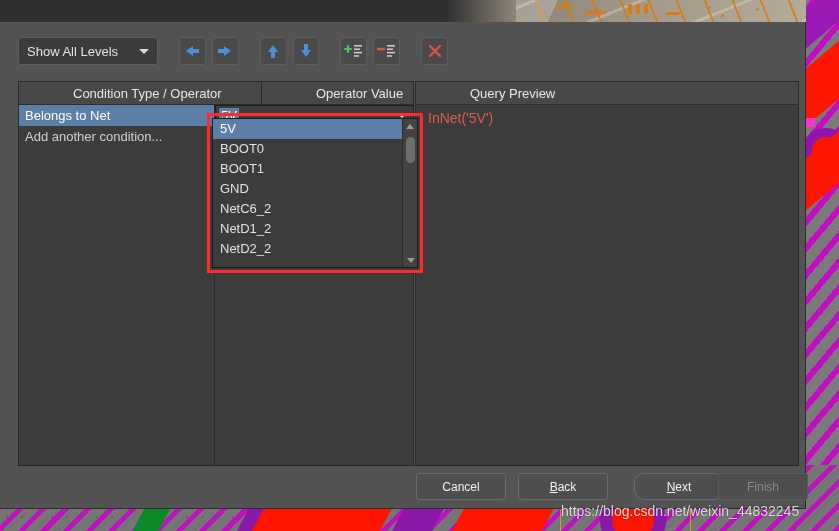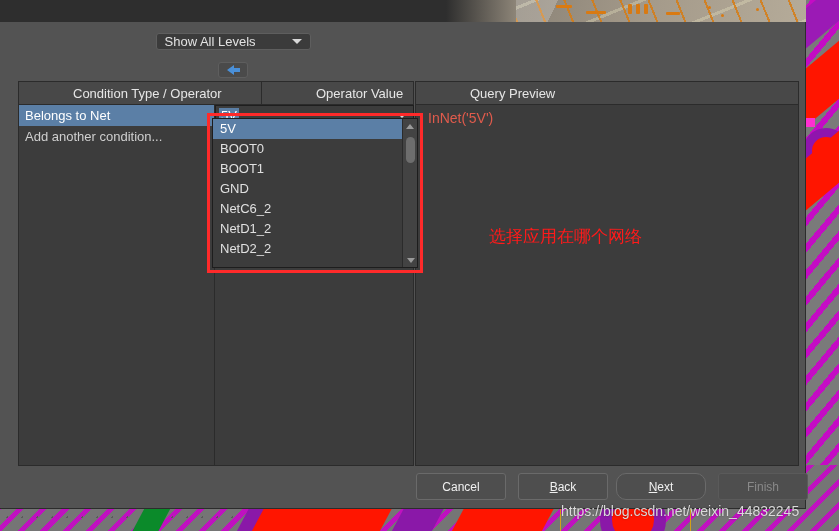--- a/index.html
+++ b/index.html
@@ -90,21 +90,21 @@
   #dialog{
     position:absolute; left:0; top:22px; width:806px; height:487px;
     background:#535353;
     border-right:1px solid #2c2c2c;
     border-bottom:1px solid #2c2c2c;
   }
 
   
   #toolbar{
     position:absolute; left:18px; top:11px; width:430px; height:36px;
-    display:flex; align-items:center; gap:6px;flex-direction:column;
+    display:flex; align-items:center; gap:6px;
   }
   .levels-combo{
     width:155px; height:28px;
     background:#3b3b3b;
     border:1px solid #5e5e5e;
     border-radius:3px;
     display:flex; align-items:center;
     padding:0 8px;
     color:#e2e2e2; font-size:13px;
     cursor:pointer;
@@ -257,21 +257,21 @@
     border-radius:3px;
     color:#f0f0f0; font-size:12px;
     display:flex;align-items:center;justify-content:center;
     cursor:pointer;
   }
   .dlg-btn.disabled{
     color:#898989; border-color:#5a5a5a; background:#4e4e4e; cursor:default;
   }
   #btn-cancel{left:416px;}
   #btn-back{left:518px;}
-  #btn-next{left:616px;border-radius:10px;}
+  #btn-next{left:634px;border-radius:10px;}
   #btn-finish{left:718px;}
   .uline{text-decoration:underline;}
 
   
   #watermark{
     position:absolute; left:561px; top:503px;
     font-size:14px; color:#d9d9d9;
     text-shadow:0 0 2px rgba(0,0,0,.35);
     white-space:nowrap;
     z-index:60;
@@ -421,21 +421,20 @@
       </div>
     </div>
   </div>
 
   <div id="qp-panel">
     <div class="hdr-row">
       <div class="hdr-cell full">Query Preview</div>
     </div>
     <div id="qp-body">
       <div id="qp-text">InNet('5V')</div>
-      <div id="annot-text">选择应用在哪个网络</div>
     </div>
   </div>
 
   <div id="dropdown">
     <div class="items">
       <div class="dd-item sel">5V</div>
       <div class="dd-item">BOOT0</div>
       <div class="dd-item">BOOT1</div>
       <div class="dd-item">GND</div>
       <div class="dd-item">NetC6_2</div>

